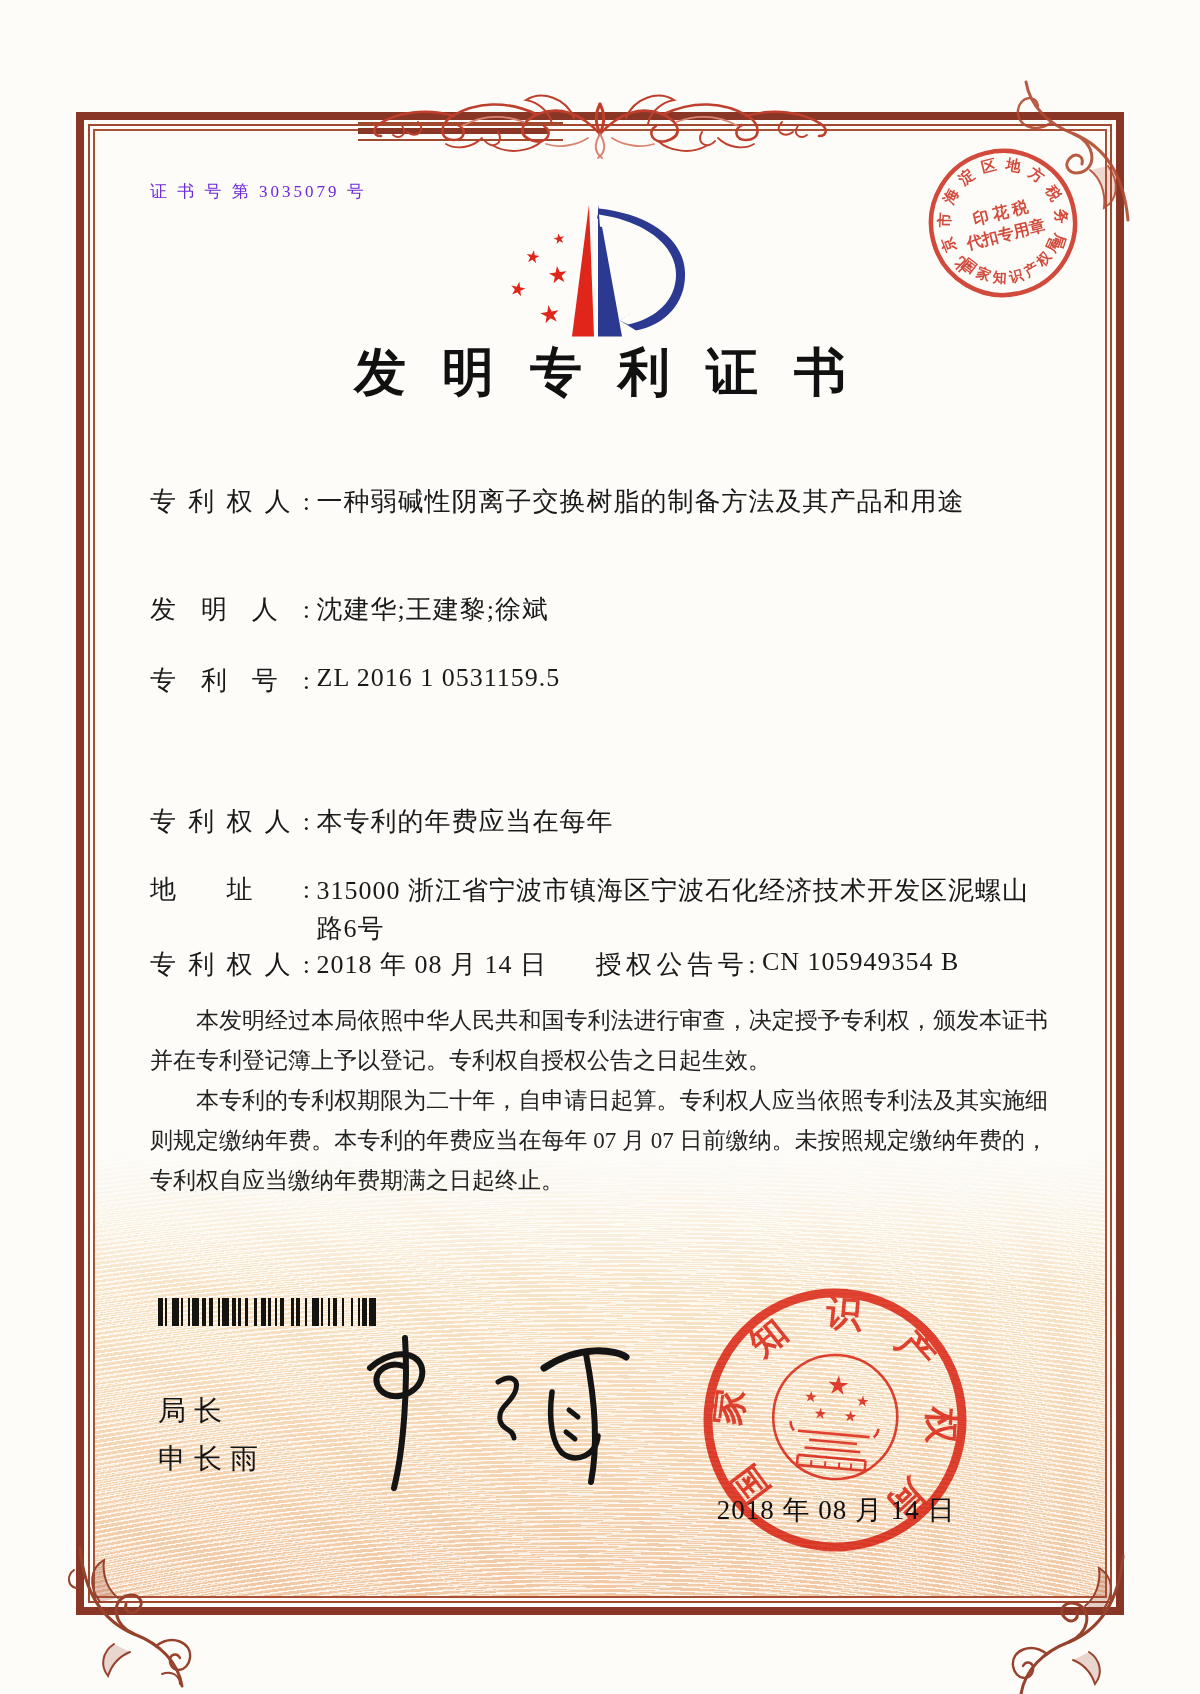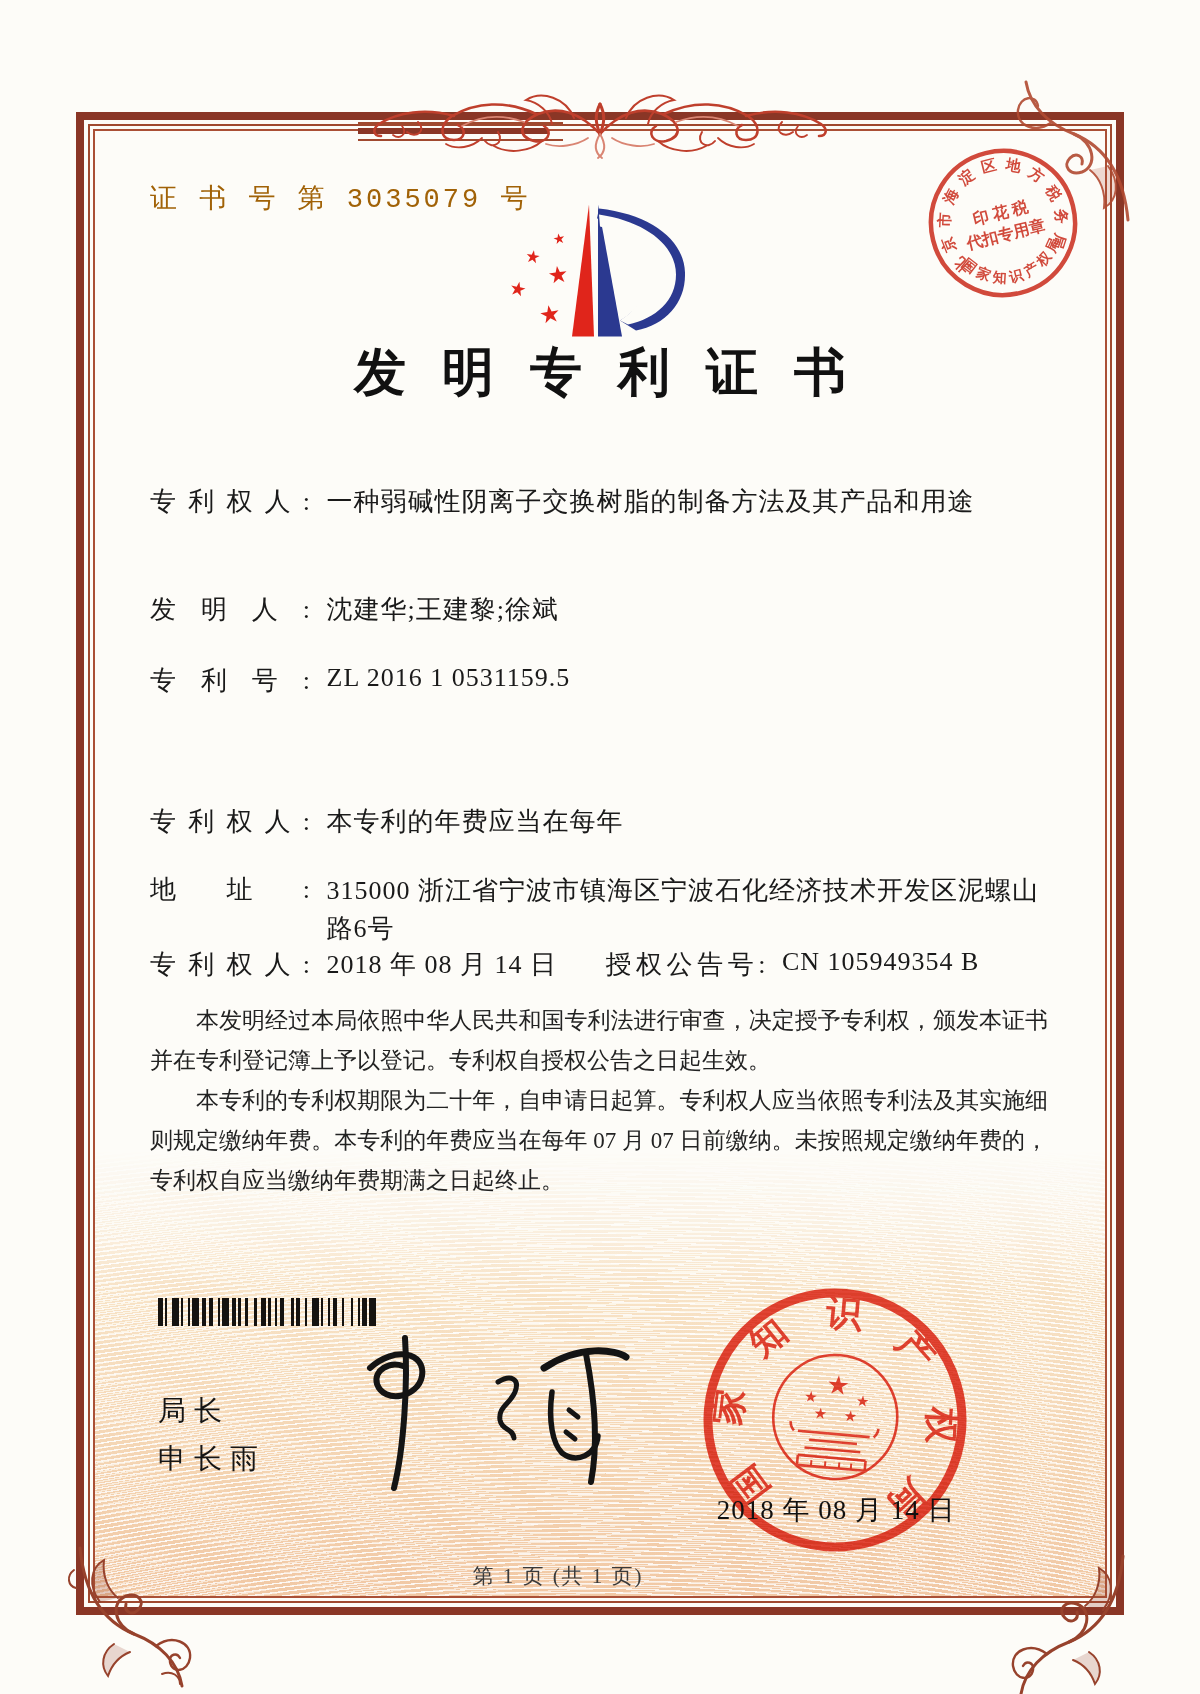--- a/index.html
+++ b/index.html
@@ -15,26 +15,26 @@
   
   .guilloche{left:95px;top:1150px;width:1010px;height:446px;
     background:
       repeating-radial-gradient(1600px 760px at 46% 215%, rgba(255,255,255,0) 0 6.5px, rgba(255,255,255,.78) 6.5px 9px),
       repeating-radial-gradient(1500px 700px at 60% 230%, rgba(214,120,66,.10) 0 7px, rgba(255,255,255,.45) 7px 9.5px),
       linear-gradient(to bottom,#fdf8ea 0%,#fbeed4 35%,#f7ddbd 75%,#f4d1b0 100%);
     -webkit-mask-image:linear-gradient(to bottom,transparent 0,#000 135px);
     mask-image:linear-gradient(to bottom,transparent 0,#000 135px);}
 
   
-  .certno{left:150px;top:180px;font-size:27px;letter-spacing:3px;color:#a16207;font-family:Liberation Mono, monospace;}
+  .certno{left:150px;top:180px;font-size:17px;letter-spacing:3px;color:#6d28d9;}
   .title{left:0;right:0;top:338px;text-align:center;font-size:52px;font-weight:bold;
          letter-spacing:36px;padding-left:36px;color:#111;}
   .frow{left:150px;font-size:26px;color:#1a1a1a;white-space:nowrap;}
   .flabel{display:inline-block;width:160px;text-align:justify;text-align-last:justify;vertical-align:top;}
-  .fvalue{display:inline-block;margin-left:10px;vertical-align:top;letter-spacing:1px;font-family:Liberation Serif, serif;}
+  .fvalue{display:inline-block;vertical-align:top;letter-spacing:1px;font-family:Liberation Serif, serif;}
   .frow.wrap{white-space:normal;}
   .frow.wrap .fvalue{width:714px;line-height:38px;}
   .paras{left:150px;top:1001px;width:898px;font-size:23px;line-height:40px;text-align:justify;color:#222;}
   .paras p{margin:0;text-indent:2em;}
   .officer{left:158px;font-size:28px;letter-spacing:8px;color:#151515;}
   .footer{left:358px;top:1562px;width:400px;text-align:center;font-size:21px;color:#3a3a3a;letter-spacing:2px;}
   .sealdate{left:686px;top:1492px;width:300px;text-align:center;font-size:27px;color:#111;z-index:6;letter-spacing:1px;}
 
   
   .barcode{left:158px;top:1298px;width:302px;height:28px;z-index:3;font-size:0;}
@@ -227,14 +227,13 @@
   <text transform="translate(148 148) rotate(-132) translate(0 -103)" text-anchor="middle" dominant-baseline="middle" font-size="36" font-weight="bold" fill="#e23a2a">国</text>
       <text transform="translate(148 148) rotate(-88) translate(0 -103)" text-anchor="middle" dominant-baseline="middle" font-size="36" font-weight="bold" fill="#e23a2a">家</text>
       <text transform="translate(148 148) rotate(-44) translate(0 -103)" text-anchor="middle" dominant-baseline="middle" font-size="36" font-weight="bold" fill="#e23a2a">知</text>
       <text transform="translate(148 148) rotate(0) translate(0 -103)" text-anchor="middle" dominant-baseline="middle" font-size="36" font-weight="bold" fill="#e23a2a">识</text>
       <text transform="translate(148 148) rotate(44) translate(0 -103)" text-anchor="middle" dominant-baseline="middle" font-size="36" font-weight="bold" fill="#e23a2a">产</text>
       <text transform="translate(148 148) rotate(88) translate(0 -103)" text-anchor="middle" dominant-baseline="middle" font-size="36" font-weight="bold" fill="#e23a2a">权</text>
       <text transform="translate(148 148) rotate(132) translate(0 -103)" text-anchor="middle" dominant-baseline="middle" font-size="36" font-weight="bold" fill="#e23a2a">局</text>
     </svg>
   <div class="abs sealdate">2018 年 08 月 14 日</div>
 
-  <div class="abs footer">第 1 页 (共 1 页)</div>
 </div>
 
 </body></html>

